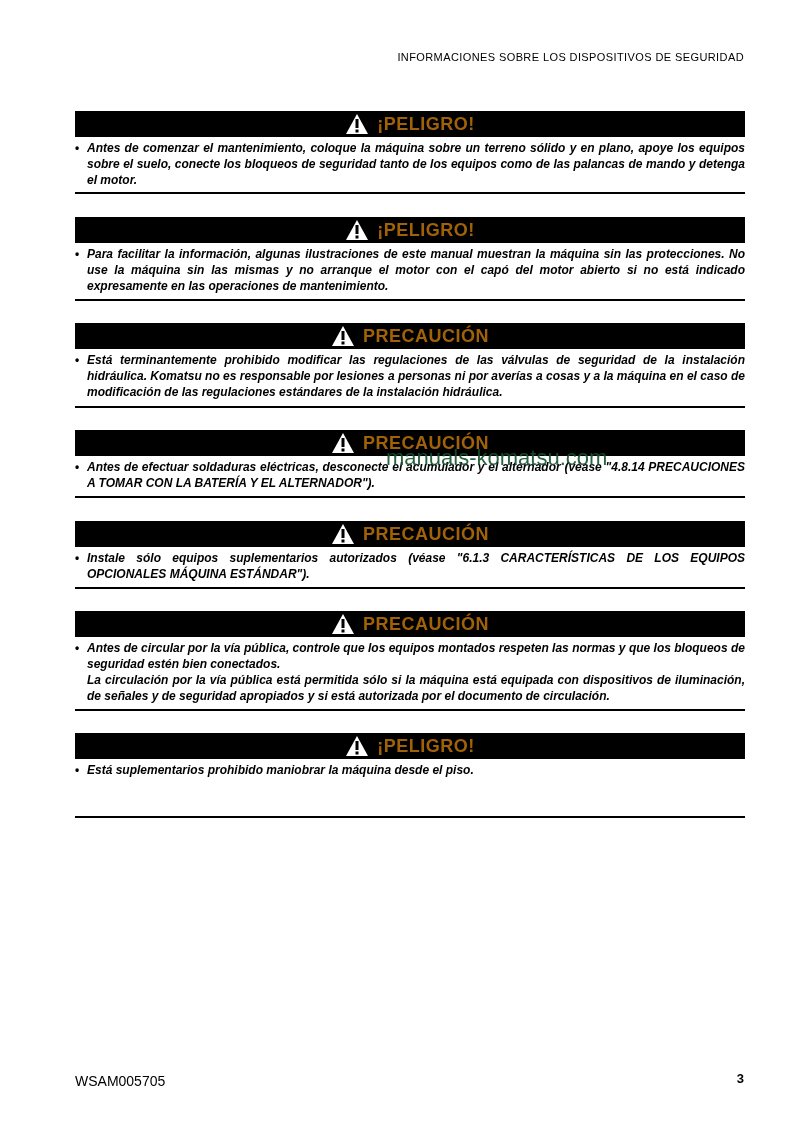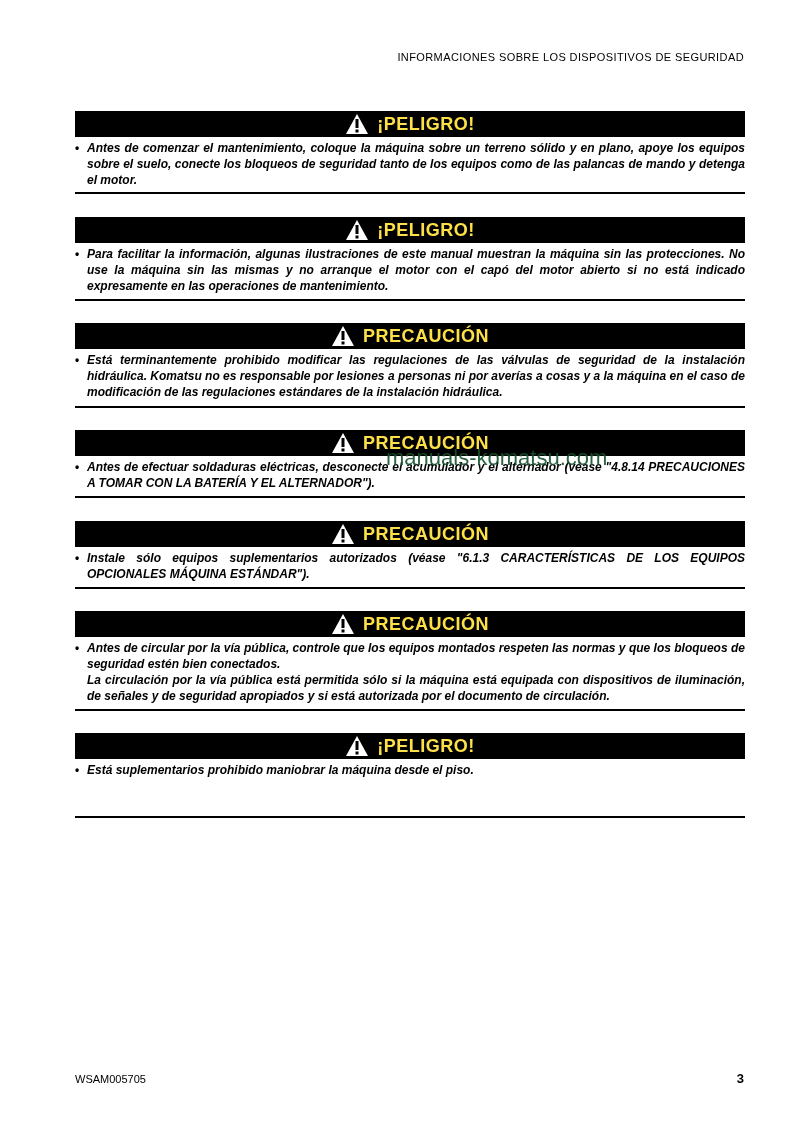--- a/index.html
+++ b/index.html
@@ -1,27 +1,27 @@
 <!DOCTYPE html>
 <html><head>
 <meta charset="utf-8">
 <style>
   html, body { margin: 0; padding: 0; background: #ffffff; }
   body { width: 793px; height: 1123px; position: relative; overflow: hidden;
          font-family: "Liberation Sans", "DejaVu Sans", sans-serif; color: #000; }
   .header { position: absolute; right: 49px; top: 51px; font-size: 11px; letter-spacing: 0.4px; }
   .block { position: absolute; left: 75px; width: 670px; }
-  .bar { height: 26px; background: #000; color: #fde047; display: flex; align-items: center; justify-content: center; }
+  .bar { height: 26px; background: #000; color: #a16207; display: flex; align-items: center; justify-content: center; }
   .bar .title { font-weight: bold; font-size: 18px; letter-spacing: 0.5px; margin-left: 8px; line-height: 26px; }
   .bar .icon { width: 24px; height: 22px; display: inline-block; }
   .body-text { position: relative; padding-left: 12px; font-size: 12px; font-weight: bold; line-height: 16px; text-align: justify; margin-top: 3px; }
   .bullet { position: absolute; left: 0; top: 0; font-size: 12px; }
   .body-text p { margin: 0; font-style: italic; }
   .rule { height: 2px; background: #000; }
-  .footer-code { position: absolute; left: 75px; top: 1073px; font-size: 11px; }
+  .footer-code { position: absolute; left: 75px; top: 1073px; font-size: 14px; }
   .footer-page { position: absolute; right: 49px; top: 1071px; font-size: 13px; font-weight: bold; }
   .watermark { position: absolute; left: 386px; top: 445px; font-size: 22px; color: #14532d; letter-spacing: 0; opacity: 0.9; }
 </style>
 </head>
 <body>
 
 <div class="header">INFORMACIONES SOBRE LOS DISPOSITIVOS DE SEGURIDAD</div>
 
 <div class="block" style="top:111px;">
   <div class="bar">

